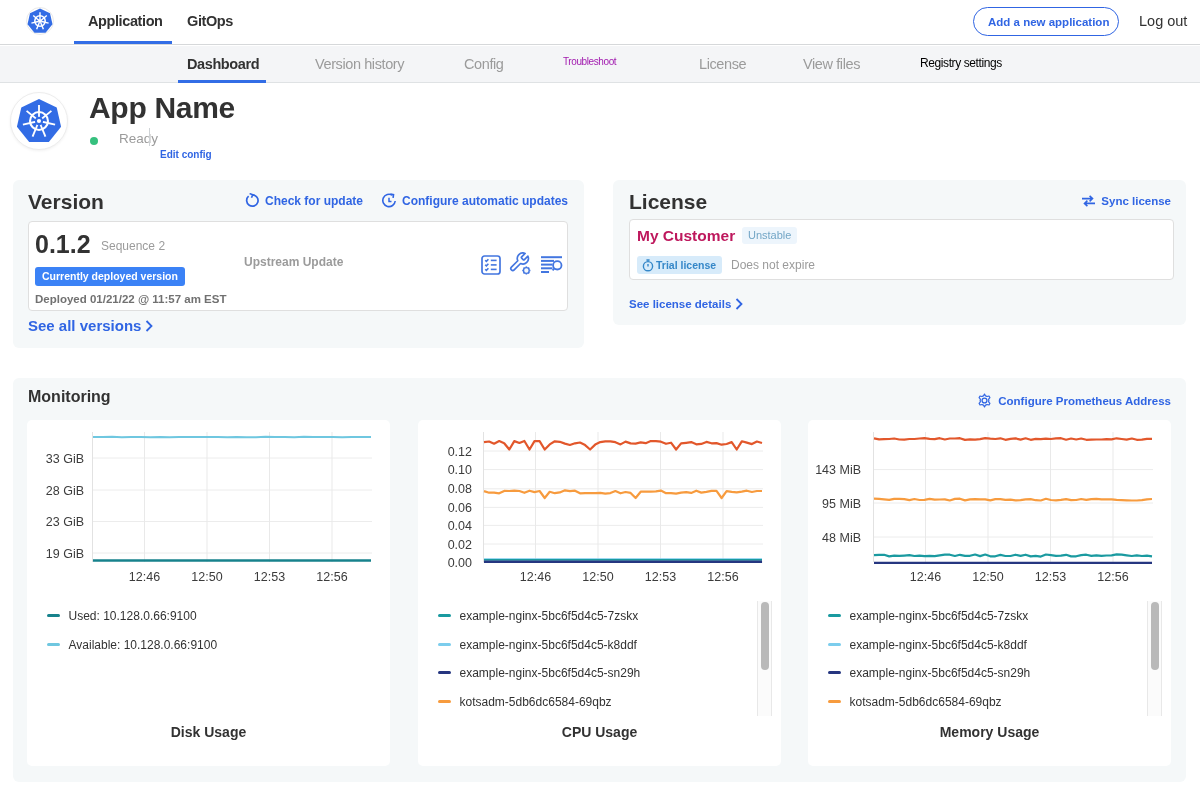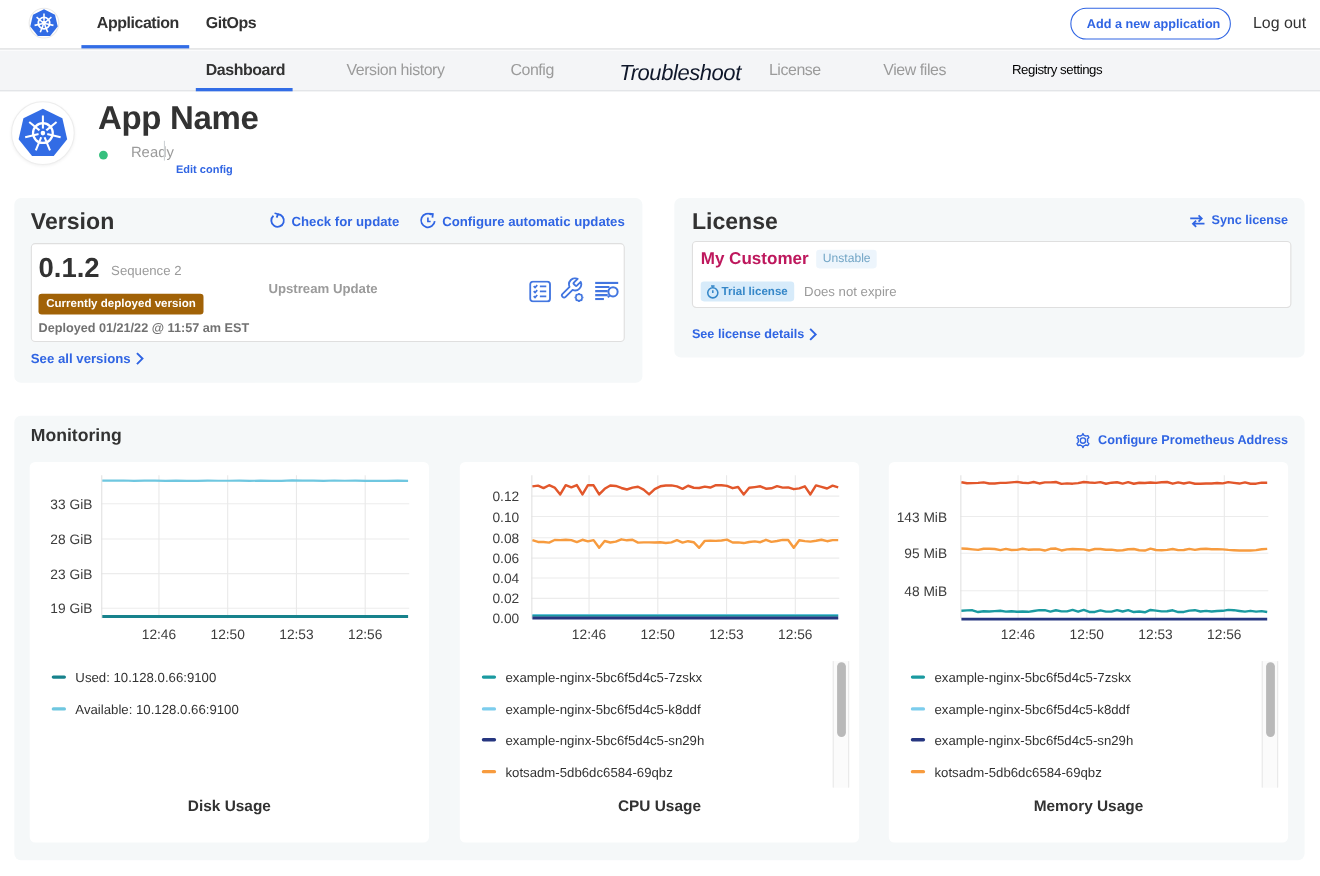--- a/index.html
+++ b/index.html
@@ -39,21 +39,21 @@
 <div class="abs" style="left:187px;top:13px;font-size:14.5px;font-weight:600;letter-spacing:-0.4px;color:#323232;">GitOps</div>
 <div class="abs" style="left:973px;top:7px;width:146px;height:29px;border:1px solid #3065e3;border-radius:15px;"></div>
 <div class="abs" style="left:988px;top:15.5px;font-size:11.5px;font-weight:bold;color:#3065e3;">Add a new application</div>
 <div class="abs" style="left:1139px;top:13px;font-size:14.5px;font-weight:500;color:#323232;">Log out</div>
 
 <div class="abs" style="left:0;top:46px;width:1200px;height:37px;background:#f4f5f7;border-bottom:1px solid #dfe2e4;"></div>
 <div class="abs" style="left:187px;top:56px;font-size:14.5px;font-weight:600;letter-spacing:-0.4px;color:#323232;">Dashboard</div>
 <div class="abs" style="left:178px;top:80px;width:88px;height:3px;background:#326de6;"></div>
 <div class="abs" style="left:315px;top:56px;font-size:14.5px;letter-spacing:-0.4px;color:#9b9b9b;">Version history</div>
 <div class="abs" style="left:464px;top:56px;font-size:14.5px;letter-spacing:-0.4px;color:#9b9b9b;">Config</div>
-<div class="abs" style="left:563px;top:56px;font-size:20px;letter-spacing:-0.4px;color:#0f172a;font-style:italic;">Troubleshoot</div>
+<div class="abs" style="left:563px;top:56px;font-size:10px;letter-spacing:-0.4px;color:#a21caf;">Troubleshoot</div>
 <div class="abs" style="left:699px;top:56px;font-size:14.5px;letter-spacing:-0.4px;color:#9b9b9b;">License</div>
 <div class="abs" style="left:803px;top:56px;font-size:14.5px;letter-spacing:-0.4px;color:#9b9b9b;">View files</div>
 <div class="abs" style="left:920px;top:56px;font-size:12px;letter-spacing:-0.4px;color:#000000;">Registry settings</div>
 
 <div class="abs" style="left:10px;top:92px;width:58px;height:58px;border-radius:50%;background:#fff;border:1px solid #ededed;box-shadow:0 1px 3px rgba(0,0,0,0.06);"></div>
 <svg class="abs" style="left:16px;top:98px;" width="46" height="46" viewBox="0 0 100 100">
  <polygon points="50,2 88.5,20.5 98,62.3 71.4,95.5 28.6,95.5 2,62.3 11.5,20.5" fill="#326ce5"></polygon>
  <g stroke="#fff" fill="none">
   <circle cx="50" cy="50" r="19.5" stroke-width="4.5"></circle>
   <g stroke-width="4">
@@ -90,21 +90,21 @@
    <path d="M11.4,2.2 A6.2 6.2 0 1 0 14.2,8" fill="none" stroke="#3065e3" stroke-width="1.6"></path>
    <polyline points="9.4,1.1 12.5,1.6 12.1,4.8" fill="none" stroke="#3065e3" stroke-width="1.6"></polyline>
    <polyline points="8,4.8 8,8.4 10.5,8.4" fill="none" stroke="#3065e3" stroke-width="1.5"></polyline>
   </svg>
       <span class="link">Configure automatic updates</span>
  </span>
 </div>
 <div class="white-card" style="left:28px;top:221px;width:540px;height:90px;"></div>
 <div class="abs" style="left:35px;top:230px;font-size:25px;font-weight:bold;color:#323232;">0.1.2</div>
 <div class="abs" style="left:101px;top:239px;font-size:12px;color:#9b9b9b;">Sequence 2</div>
-<div class="abs" style="left:35px;top:267px;height:19px;line-height:19px;padding:0 7px;border-radius:3px;background:#a16207;color:#fff;font-size:10.5px;font-weight:bold;">Currently deployed version</div>
+<div class="abs" style="left:35px;top:267px;height:19px;line-height:19px;padding:0 7px;border-radius:3px;background:#3b82f6;color:#fff;font-size:10.5px;font-weight:bold;">Currently deployed version</div>
 <div class="abs" style="left:35px;top:293px;font-size:11.5px;font-weight:600;color:#717171;">Deployed 01/21/22 @ 11:57 am EST</div>
 <div class="abs" style="left:244px;top:255px;font-size:12px;font-weight:bold;color:#9b9b9b;">Upstream Update</div>
 <svg class="abs" style="left:481px;top:255px;" width="20" height="20" viewBox="0 0 20 20">
  <rect x="1" y="1" width="18" height="18" rx="2.5" fill="none" stroke="#4376e0" stroke-width="1.7"></rect>
  <g stroke="#4376e0" stroke-width="1.6" fill="none">
   <polyline points="4.2,5.2 5.4,6.4 7.4,4.2"></polyline>
   <polyline points="4.2,9.7 5.4,10.9 7.4,8.7"></polyline>
   <polyline points="4.2,14.2 5.4,15.4 7.4,13.2"></polyline>
   <line x1="9.8" y1="5.4" x2="15.6" y2="5.4"></line>
   <line x1="9.8" y1="9.9" x2="15.6" y2="9.9"></line>
@@ -132,21 +132,21 @@
   <line x1="0" y1="1.2" x2="21" y2="1.2"></line>
   <line x1="0" y1="4.9" x2="13" y2="4.9"></line>
   <line x1="0" y1="8.6" x2="11.5" y2="8.6"></line>
   <line x1="0" y1="12.3" x2="11.5" y2="12.3"></line>
   <line x1="0" y1="16" x2="8" y2="16"></line>
  </g>
  <circle cx="16.3" cy="9.3" r="4.2" fill="none" stroke="#4376e0" stroke-width="1.8"></circle>
  <line x1="13.2" y1="12.7" x2="11.6" y2="14.4" stroke="#4376e0" stroke-width="1.8"></line>
 </svg>
 <div class="abs linkrow" style="left:28px;top:318px;height:15px;">
-    <span class="link" style="font-size:12px;">See all versions</span>
+    <span class="link" style="font-size:15px;">See all versions</span>
     <svg style="margin-left:4px;" width="8" height="12" viewBox="0 0 8 12">
       <polyline points="1.5,1 6.5,6 1.5,11" fill="none" stroke="#3065e3" stroke-width="1.8"></polyline>
     </svg>
   </div>
 
 <div class="card" style="left:613px;top:180px;width:573px;height:145px;"></div>
 <div class="abs ctitle" style="left:629px;top:190px;">License</div>
 <div class="abs linkrow" style="right:29px;top:192px;height:17px;">
  <svg style="margin-right:5px;" width="15" height="14" viewBox="0 0 15 14">
   <g stroke="#3065e3" stroke-width="1.6" fill="none">

